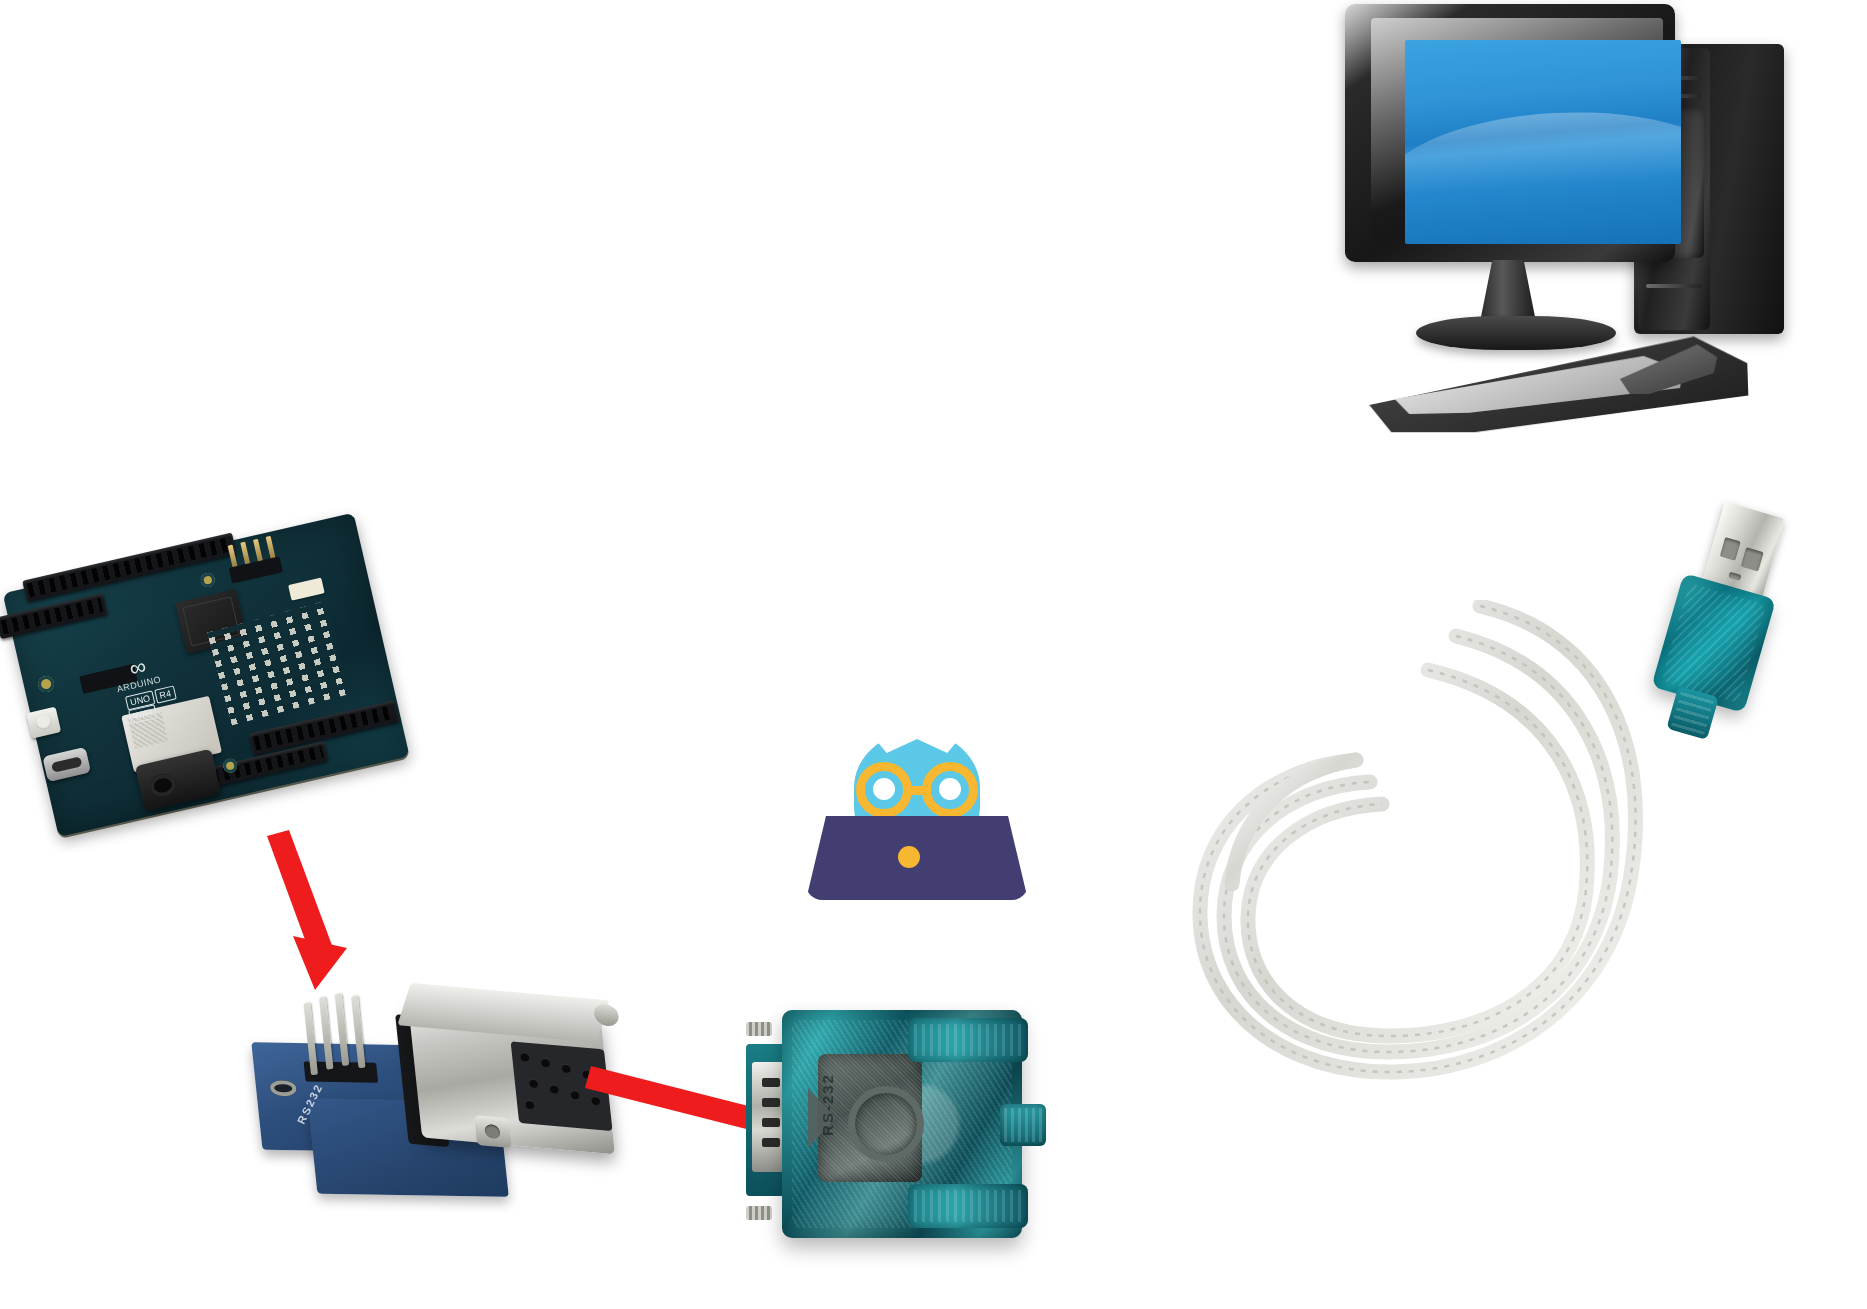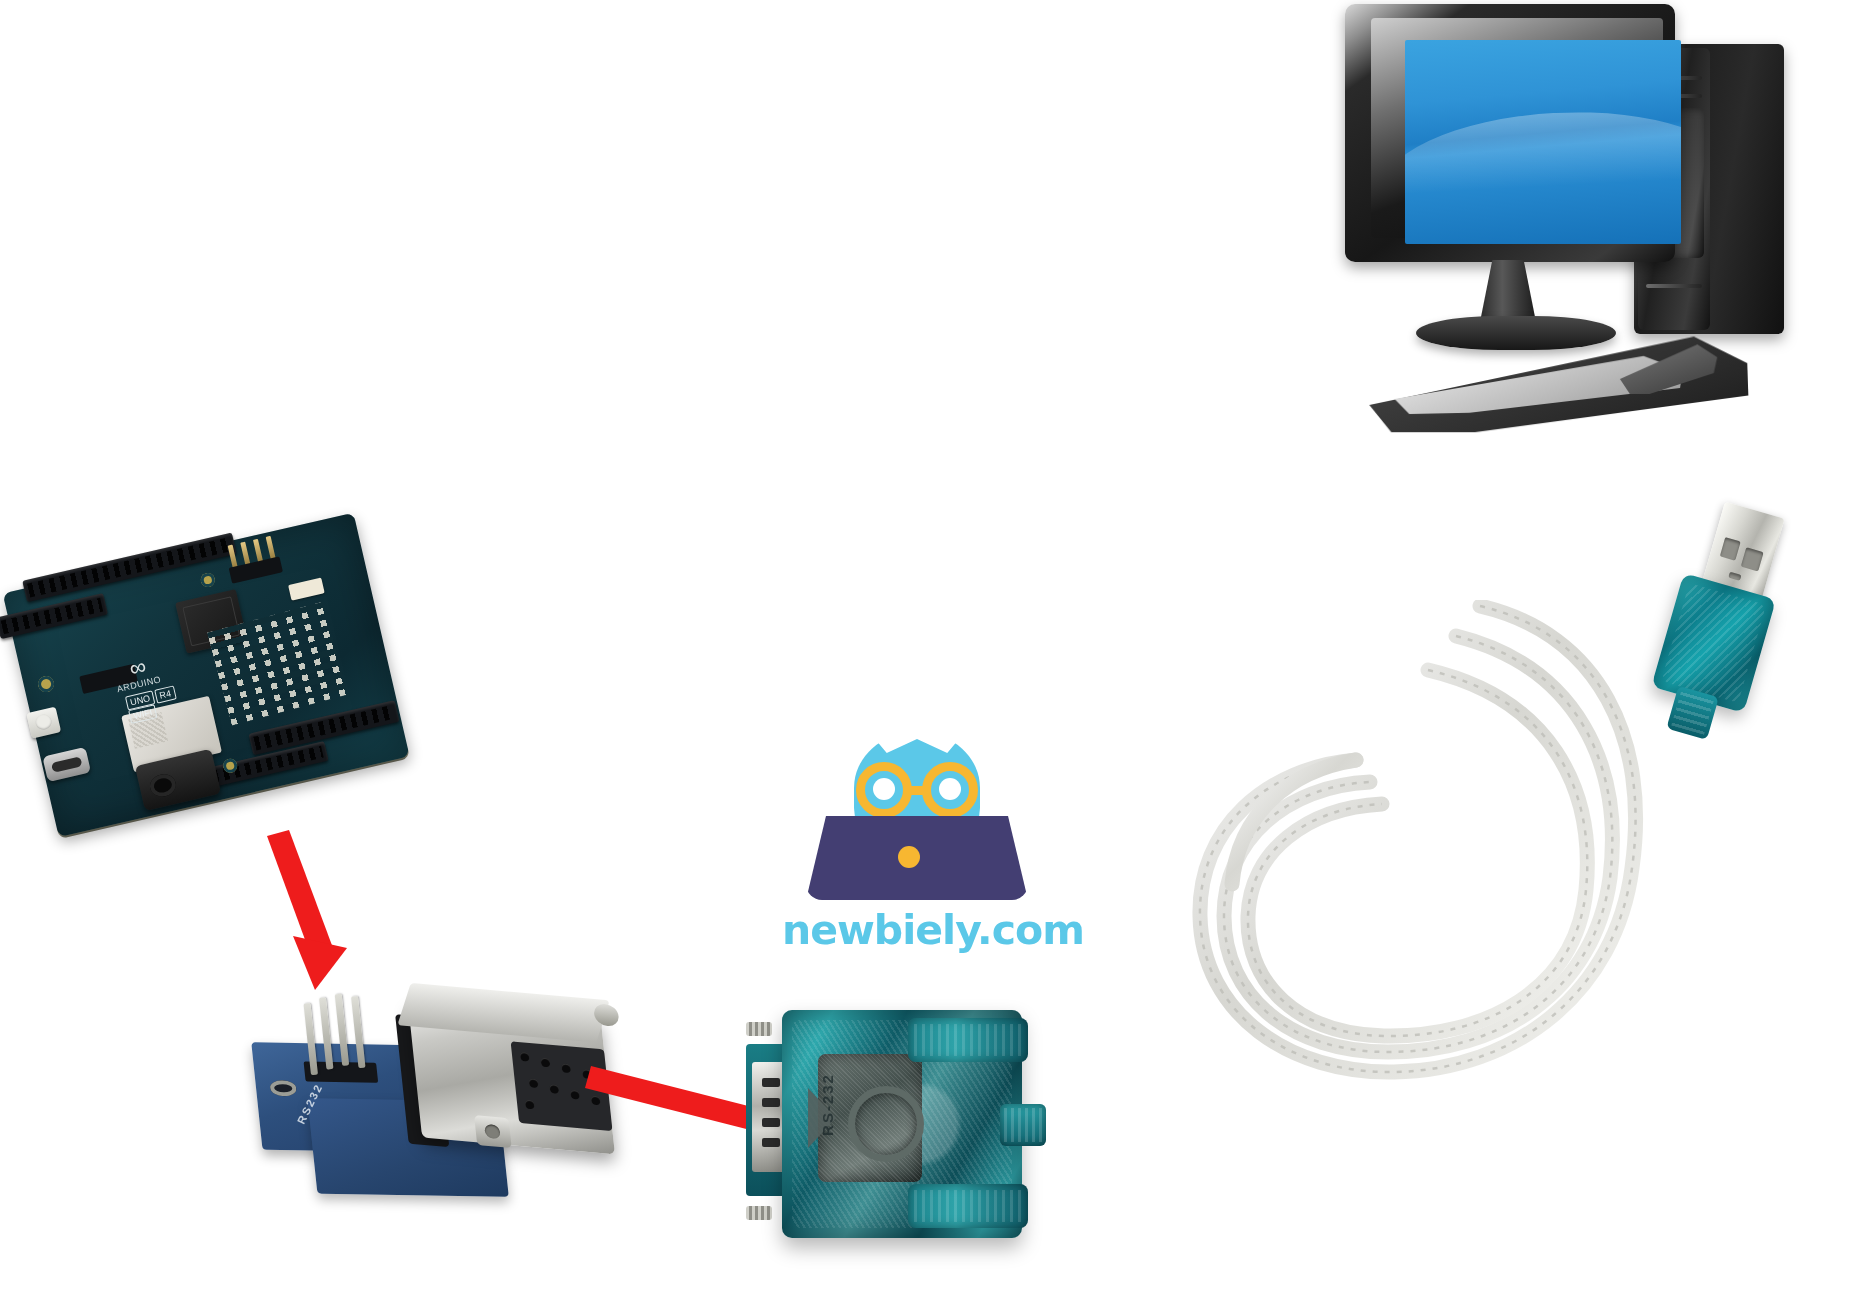--- a/index.html
+++ b/index.html
@@ -453,16 +453,15 @@
       <div class="owl-body"></div>
       <div class="owl-gl" id="glL"></div>
       <div class="owl-gl" id="glR"></div>
       <div class="owl-bridge"></div>
       <div class="owl-eye" id="eyeL"></div>
       <div class="owl-eye" id="eyeR"></div>
       <div class="owl-beak"></div>
     </div>
     <div class="laptop"></div>
     <div class="laptop-dot"></div>
-    <div class="logo-text">newbiely.com</div>
   </div>
 
 </div>
 
 </body></html>

